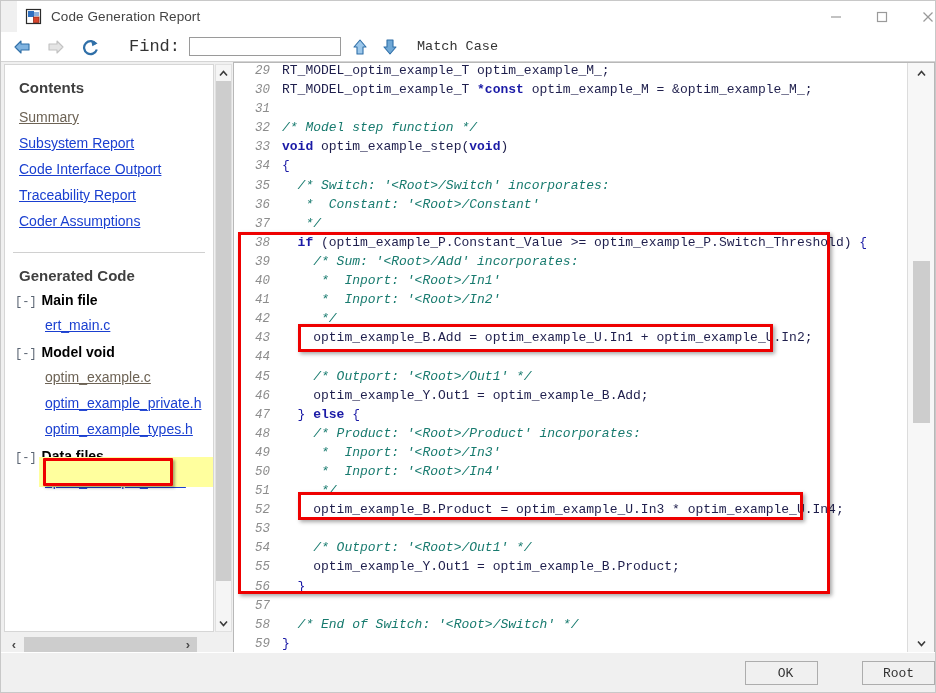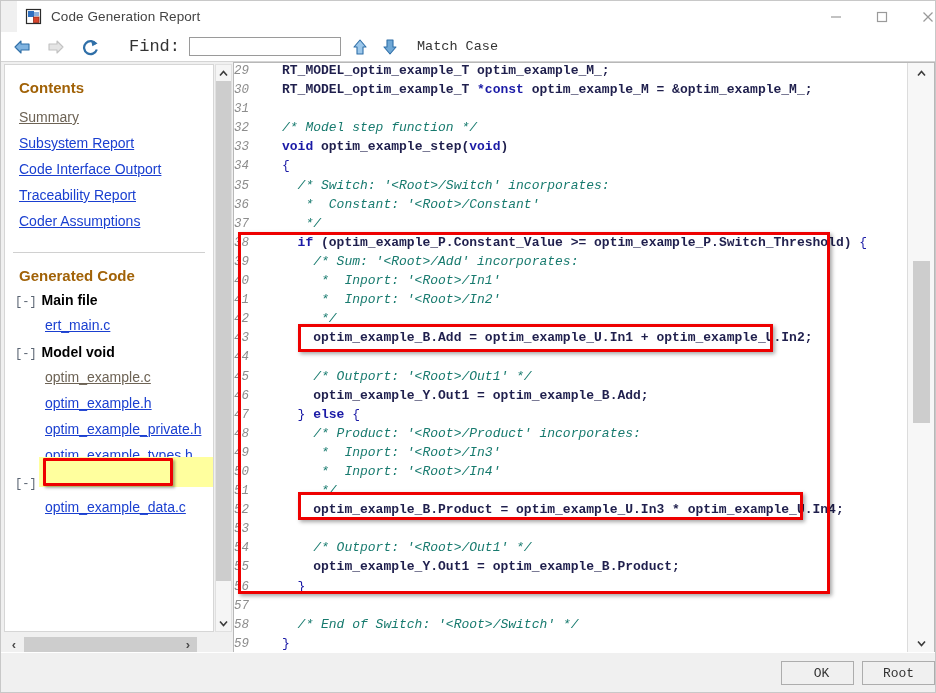--- a/index.html
+++ b/index.html
@@ -90,21 +90,21 @@
     position: absolute; left: 3px; top: 2px;
     width: 210px; height: 568px;
     background: #ffffff;
     border: 1px solid #d6d6d6;
     overflow: hidden;
   }
   .sect-card {
     background: #fff; padding: 6px 0 10px 0;
   }
   .sect-title {
-    font-size: 15px; font-weight: bold; color: #a16207;
+    font-size: 15px; font-weight: bold; color: #404040;
     padding: 8px 0 2px 14px;
   }
   .toc-link {
     display: block;
     font-size: 14px;
     color: #1a3fd0;
     text-decoration: underline;
     padding: 5px 4px 5px 14px;
     white-space: nowrap;
   }
@@ -183,29 +183,29 @@
   #code-lines {
     position: absolute; left: 0; top: -2px;
     font-family: "Liberation Mono", monospace;
     font-size: 13px;
     line-height: 19.1px;
     white-space: pre;
   }
   .cl { display: block; height: 19.1px; }
   .ln {
     display: inline-block;
-    width: 36px; text-align: left;
+    width: 36px; text-align: right;
     color: #8d8d8d; font-style: italic;
     font-size: 12.5px;
     margin-right: 12px;
     user-select: none;
   }
   .cm  { color: #177a6e; font-style: italic; }   
   .kw  { color: #1a1aa6; font-weight: bold; }     
-  .pl  { color: #1f1f4d; font-weight: bold; }                        
+  .pl  { color: #1f1f4d; }                        
   .pn  { color: #1a1aa6; }                        
 
   
   #code-vscroll {
     position: absolute; right: 0; top: 0;
     width: 27px; height: 590px;
     background: #f7f7f7; border-left: 1px solid #dcdcdc;
   }
   #code-vscroll .thumb {
     position: absolute; left: 5px; top: 198px;
@@ -241,21 +241,21 @@
   .dlg-btn {
     position: absolute; top: 8px;
     height: 24px; width: 73px;
     background: #f0f0f0;
     border: 1px solid #adadad;
     font-family: "Liberation Mono", monospace;
     font-size: 13px; color: #333;
     display: flex; align-items: center; justify-content: center;
     cursor: default;
   }
-  #btn-ok   { left: 780px; padding-left: 8px; }
+  #btn-ok   { left: 744px; padding-left: 8px; }
   #btn-help { left: 861px; }
 </style>
 </head>
 <body>
 
 <div id="app">
 
   <div id="titlebar">
     <span class="app-icon">
       <svg width="18" height="18" viewBox="0 0 18 18">
@@ -341,21 +341,20 @@
           <span class="group-toggle">[-]</span>
           <span class="group-label">Main file</span>
         </div>
         <a class="file-link" href="#">ert_main.c</a>
 
         <div class="group-row">
           <span class="group-toggle">[-]</span>
           <span class="group-label">Model void</span>
         </div>
         <a class="file-link visited" href="#">optim_example.c</a>
-        <a class="file-link" href="#">optim_example.h</a>
         <a class="file-link" href="#">optim_example_private.h</a>
         <a class="file-link" href="#">optim_example_types.h</a>
 
         <div class="group-row">
           <span class="group-toggle">[-]</span>
           <span class="group-label">Data files</span>
         </div>
         <a class="file-link" href="#">optim_example_data.c</a>
       </div>
 

